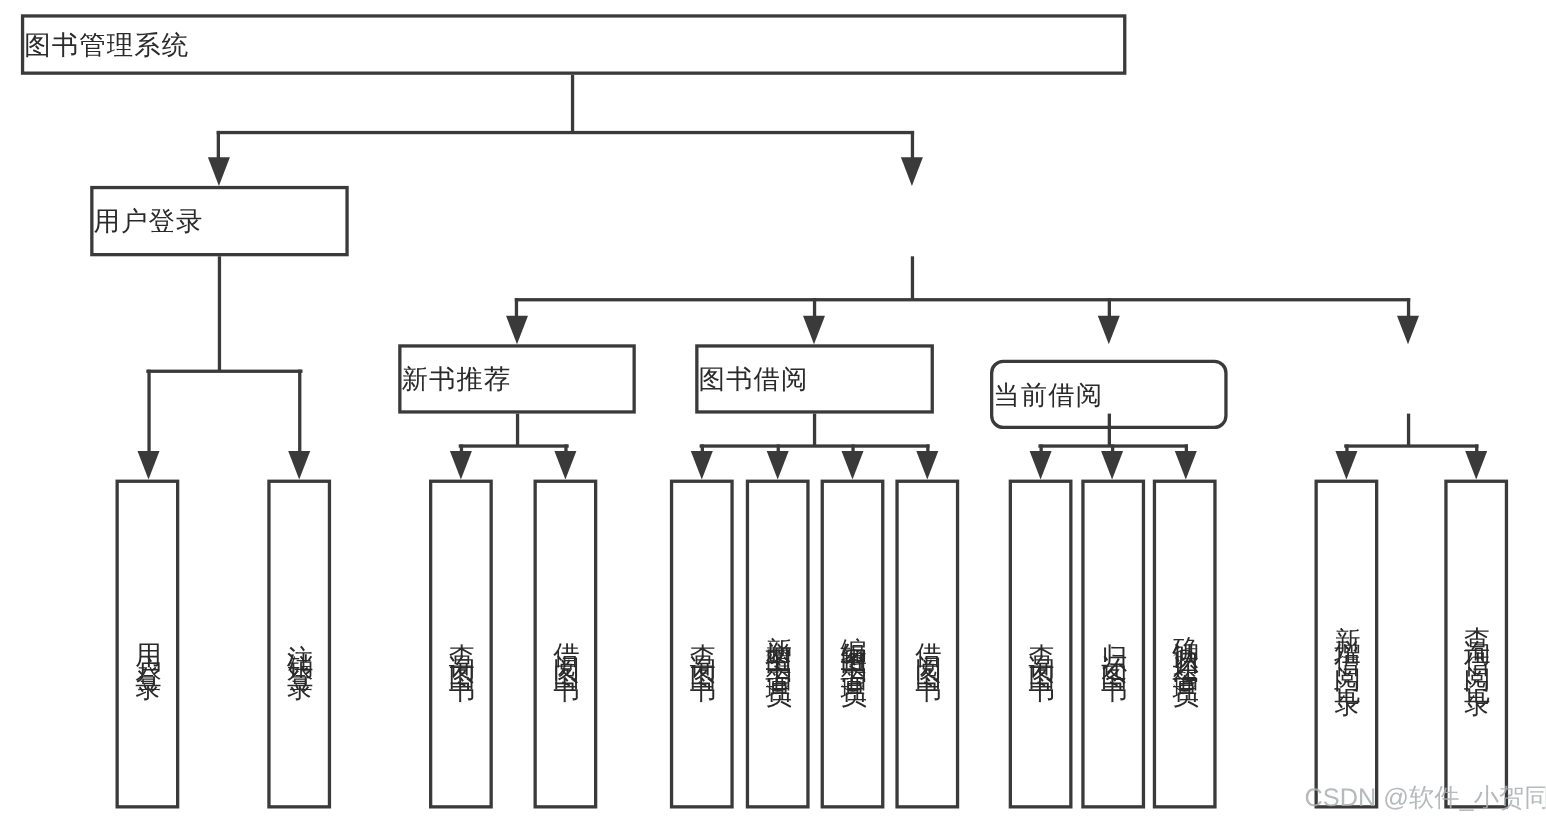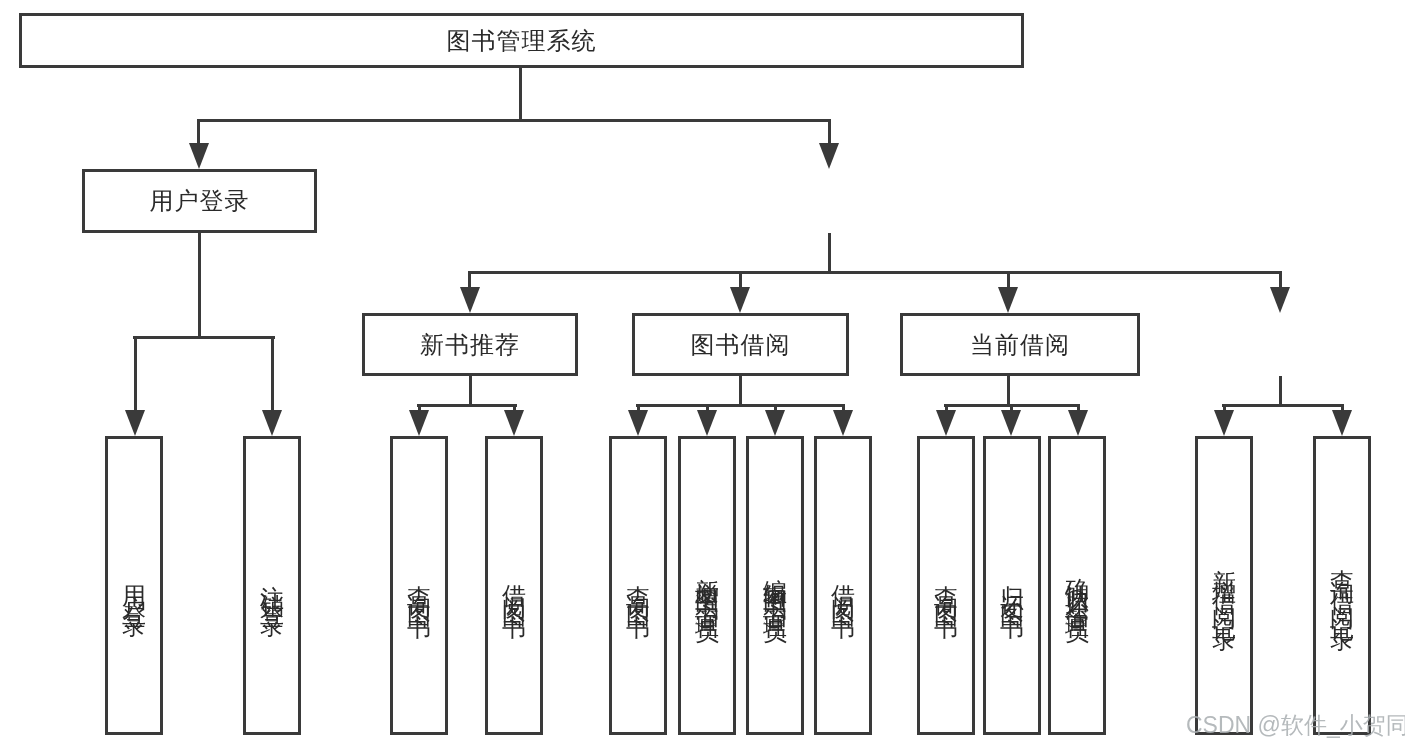--- a/index.html
+++ b/index.html
@@ -11,21 +11,20 @@
     font-family:"Liberation Sans","DejaVu Sans",sans-serif;
     overflow:hidden;
   }
   .hbox{
     position:absolute;
     box-sizing:border-box;
     border:3px solid #3a3a3a;
     background:#ffffff;
     display:flex;
     align-items:center;
-    justify-content:center;
     font-size:24px;
     letter-spacing:1px;
     color:#2a2a2a;
   }
   .vbox{
     position:absolute;
     box-sizing:border-box;
     border:3px solid #3a3a3a;
     background:#ffffff;
     display:flex;
@@ -100,21 +99,21 @@
   <div class="arr" style="left:998px;top:287px;"></div>
   <div class="vl" style="left:1279px;top:271px;height:18px;"></div>
   <div class="arr" style="left:1270px;top:287px;"></div>
 
   <div class="hbox" style="left:632px;top:313px;width:217px;height:63px;">
     <span>图书借阅</span>
   </div>
   <div class="hbox" style="left:362px;top:313px;width:216px;height:63px;">
     <span>新书推荐</span>
   </div>
-  <div class="hbox" style="left:900px;top:313px;width:240px;height:63px;">
+  <div class="hbox" style="left:900px;top:327px;width:216px;height:63px;border-radius:12px;">
     <span>当前借阅</span>
   </div>
 
   <div class="vl" style="left:469px;top:376px;height:30px;"></div>
   <div class="hl" style="left:417px;top:404px;width:100px;"></div>
   <div class="vl" style="left:418px;top:404px;height:9px;"></div>
   <div class="arr" style="left:409px;top:410px;"></div>
   <div class="vl" style="left:513px;top:404px;height:9px;"></div>
   <div class="arr" style="left:504px;top:410px;"></div>
 

